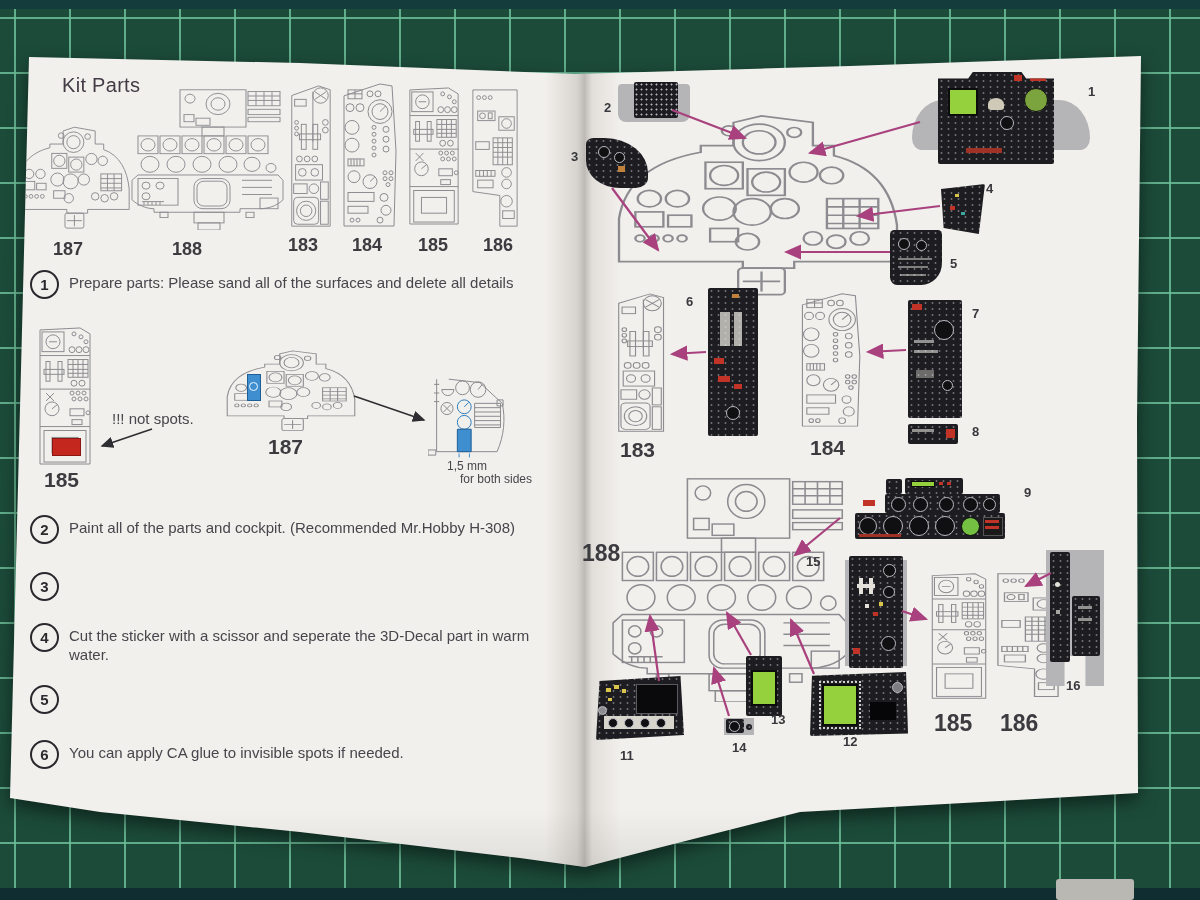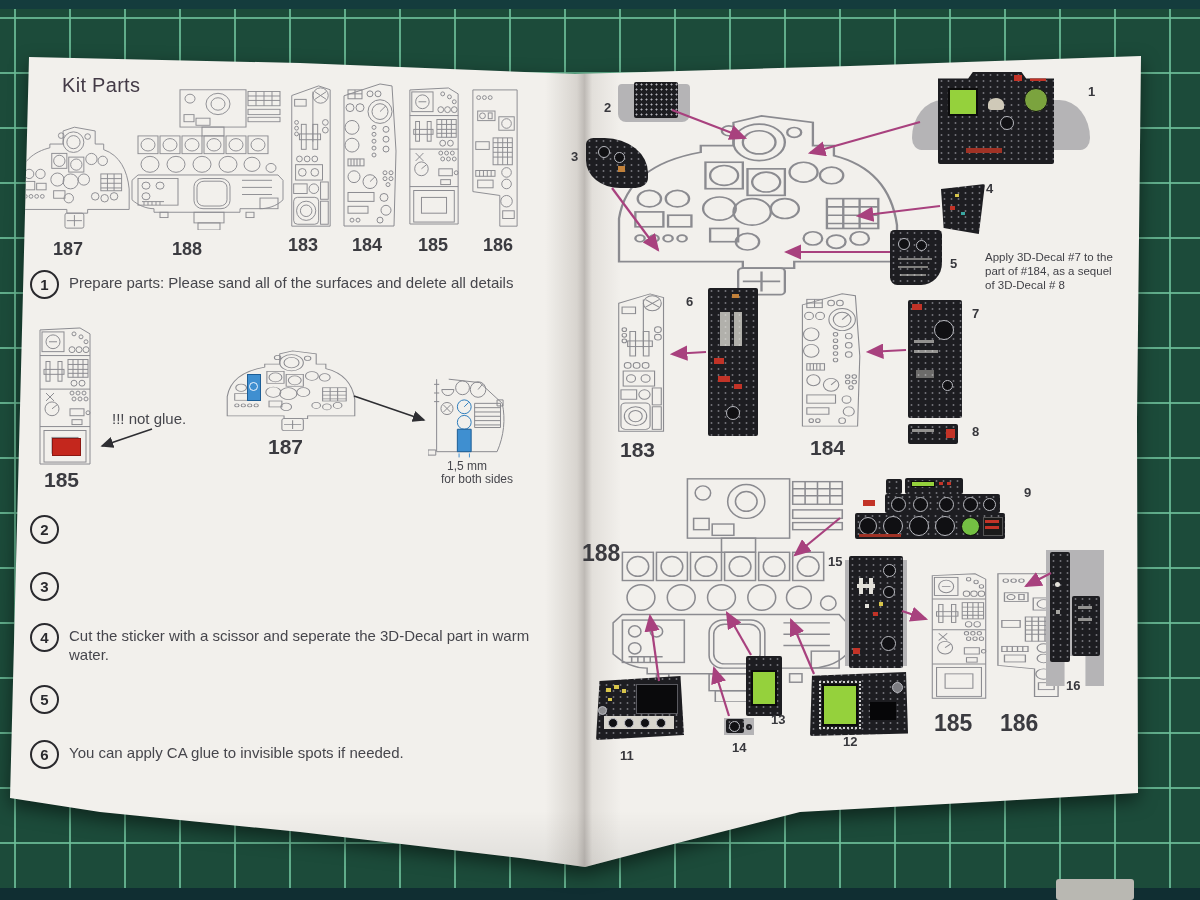--- a/index.html
+++ b/index.html
@@ -304,21 +304,21 @@
       <span class="stepnum">1</span>
       <span class="steptext">Prepare parts: Please sand all of the surfaces and delete all details</span>
     </div>
 
     <svg class="lineart" style="left:36px;top:326px" width="58" height="140" viewBox="0 0 58 142" preserveAspectRatio="none">
           <use href="#sym-185"></use>
         </svg>
     <div class="redpart" style="left:52px;top:438px;width:27px;height:16px"></div>
     <div class="t plabel-lg" style="left:44px;top:468px">185</div>
 
-    <div class="t ann" style="left:112px;top:410px">!!! not glue.</div>
+    <div class="t ann" style="left:112px;top:410px">!!! not spots.</div>
 
     <svg class="lineart" style="left:224px;top:342px" width="134" height="90" viewBox="0 0 125 122" preserveAspectRatio="none">
           <use href="#sym-187"></use>
         </svg>
     <div class="blue" style="left:247px;top:374px;width:12px;height:25px"></div>
     <div class="ring" style="left:249px;top:382px;width:7px;height:7px;background:transparent;border-color:#f0f6ff"></div>
     <div class="t plabel-lg" style="left:268px;top:435px">187</div>
 
 
     <svg class="lineart" style="left:428px;top:372px" width="82" height="86" viewBox="0 0 95 95">
@@ -334,24 +334,25 @@
           <path d="M42,38 L47,33" stroke="#2f7dbd"></path>
       <circle cx="42" cy="56" r="8" stroke="#2f7dbd"></circle>
       <rect x="54" y="34" width="30" height="28"></rect>
       <path d="M54,39 h30 M54,44 h30 M54,49 h30 M54,54 h30 M54,59 h30"></path>
       <rect x="34" y="64" width="16" height="26" fill="#3f8fd0" stroke="#1d5e96"></rect>
       <rect x="80" y="30" width="7" height="7"></rect>
           <rect x="76,88" y="88" width="9" height="6"></rect>
       <path d="M36,92 L36,112 M48,92 L48,112" stroke="#3f8fd0" stroke-dasharray="4 3"></path>
     </svg>
     <div class="t small-ann" style="left:447px;top:459px">1,5 mm</div>
-    <div class="t small-ann" style="left:441px;top:472px">for both sides</div>
+    <div class="t small-ann" style="left:460px;top:472px">for both sides</div>
 
     <div class="step" style="top:515px">
       <span class="stepnum">2</span>
+      <span class="steptext">Paint all of the parts and cockpit. (Recommended Mr.Hobby H-308)</span>
     </div>
     <div class="step" style="top:572px">
       <span class="stepnum">3</span>
     </div>
     <div class="step" style="top:623px">
       <span class="stepnum">4</span>
       <span class="steptext">Cut the sticker with a scissor and seperate the 3D-Decal part in warm water.</span>
     </div>
     <div class="step" style="top:685px">
       <span class="stepnum">5</span>
@@ -398,21 +399,20 @@
 
     <div class="dk" style="left:890px;top:230px;width:52px;height:55px;border-radius:8% 8% 40% 14%">
       <div class="ring" style="left:8px;top:8px;width:10px;height:10px"></div>
       <div class="ring" style="left:26px;top:10px;width:9px;height:9px"></div>
       <div class="wc" style="left:8px;top:28px;width:34px;height:2px;opacity:.5"></div>
       <div class="wc" style="left:8px;top:36px;width:30px;height:2px;opacity:.5"></div>
       <div class="wc" style="left:10px;top:44px;width:26px;height:2px;opacity:.5"></div>
     </div>
     <div class="t dlabel" style="left:950px;top:256px">5</div>
 
-    <div class="t note" style="left:985px;top:250px">Apply 3D-Decal #7 to the part of #184, as a sequel of 3D-Decal # 8</div>
 
     <svg class="lineart" style="left:612px;top:292px" width="56" height="143" viewBox="0 0 50 152" preserveAspectRatio="none">
           <use href="#sym-183"></use>
         </svg>
     <div class="t plabel-lg" style="left:620px;top:438px">183</div>
 
     <div class="dk" style="left:708px;top:288px;width:50px;height:148px">
       <div class="yc" style="left:24px;top:6px;width:7px;height:4px;background:#c2813a"></div>
       <div class="wc" style="left:12px;top:24px;width:10px;height:34px;opacity:.75"></div>
       <div class="wc" style="left:26px;top:24px;width:8px;height:34px;opacity:.75"></div>
@@ -482,21 +482,21 @@
       <div class="wc" style="left:20px;top:22px;width:4px;height:16px"></div>
       <div class="wc" style="left:8px;top:28px;width:18px;height:4px"></div>
       <div class="ring" style="left:34px;top:8px;width:11px;height:11px"></div>
       <div class="ring" style="left:34px;top:30px;width:10px;height:10px"></div>
       <div class="yc" style="left:30px;top:46px;width:4px;height:4px"></div>
       <div class="rc" style="left:24px;top:56px;width:5px;height:4px"></div>
       <div class="wc" style="left:16px;top:48px;width:4px;height:4px"></div>
       <div class="ring" style="left:32px;top:80px;width:13px;height:13px"></div>
       <div class="rc" style="left:4px;top:92px;width:7px;height:6px"></div>
     </div>
-    <div class="t dlabel" style="left:828px;top:554px">15</div>
+    <div class="t dlabel" style="left:806px;top:554px">15</div>
 
     <svg class="lineart" style="left:928px;top:572px" width="62" height="128" viewBox="0 0 58 142" preserveAspectRatio="none">
           <use href="#sym-185"></use>
         </svg>
     <svg class="lineart" style="left:994px;top:572px" width="68" height="128" viewBox="0 0 52 148" preserveAspectRatio="none">
           <use href="#sym-186"></use>
         </svg>
     <div class="t plabel-lg" style="left:934px;top:710px;font-size:23px">185</div>
     <div class="t plabel-lg" style="left:1000px;top:710px;font-size:23px">186</div>
 

